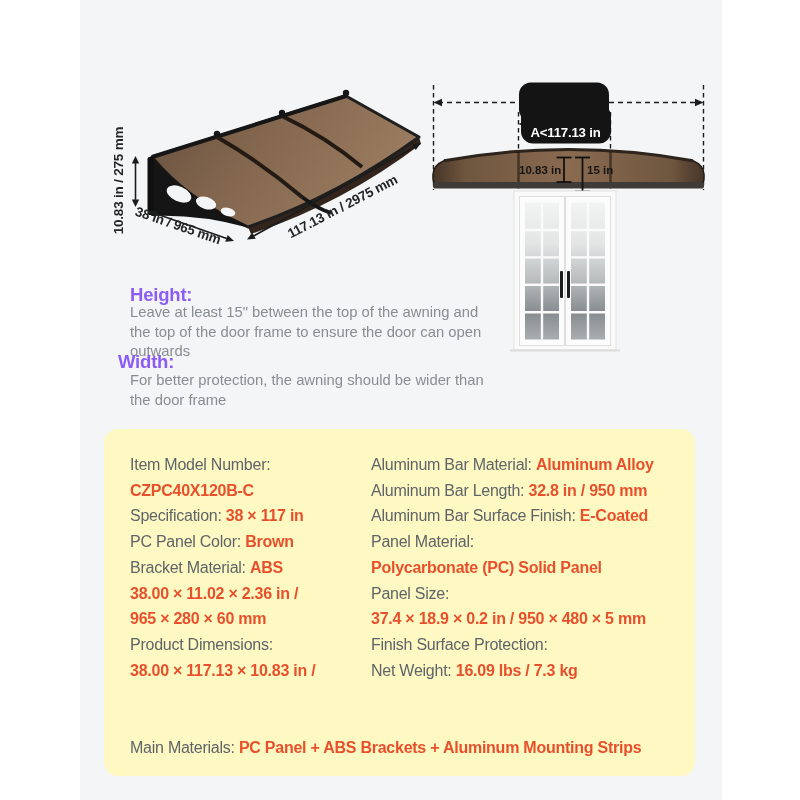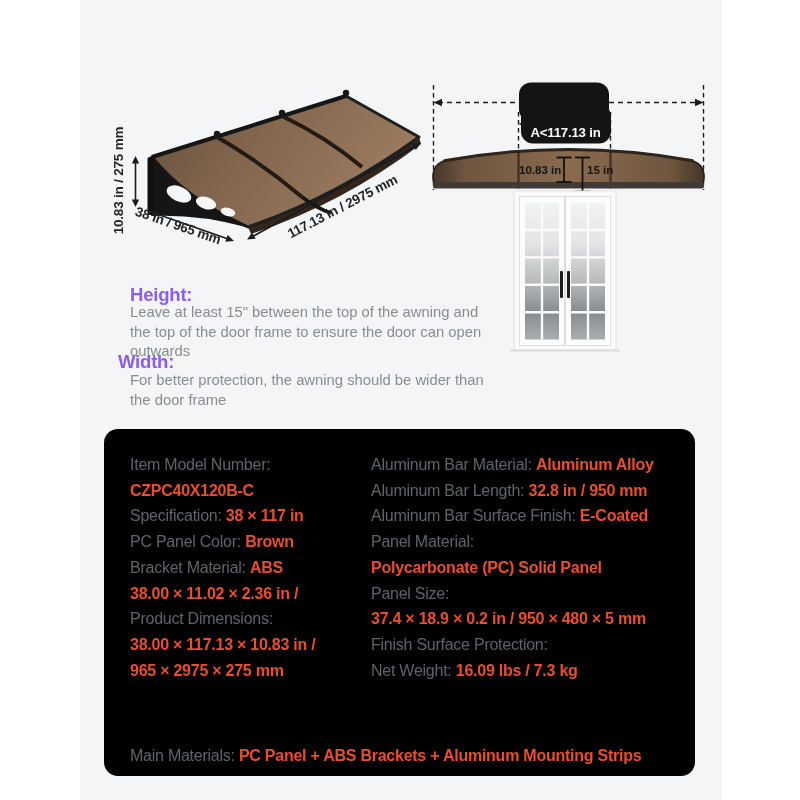--- a/index.html
+++ b/index.html
@@ -15,25 +15,25 @@
   .mini{position:absolute;font-size:11.5px;font-weight:700;color:#151515;white-space:nowrap;}
 
   .pill{position:absolute;transform:translate(-50%,-50%);background:#141414;color:#ffffff;
         font-size:13.2px;font-weight:700;letter-spacing:-0.2px;padding:20px 10px 4px;border-radius:12px;white-space:nowrap;}
 
   
   .note-title{position:absolute;font-size:18.5px;font-weight:700;color:#8b5cf6;letter-spacing:-0.2px;}
   .note-body{position:absolute;font-size:14.8px;line-height:19.5px;color:#888d90;width:372px;}
 
   
-  .spec-card{position:absolute;left:104px;top:429px;width:591px;height:347px;background:#000000;border-radius:14px;}
+  .spec-card{position:absolute;left:104px;top:429px;width:591px;height:347px;background:#fef9c3;border-radius:14px;}
   .spec-col{position:absolute;top:23px;}
   .spec-col.left{left:26px;width:240px;}
   .spec-col.right{left:267px;width:320px;}
-  .spec-bottom{position:absolute;left:26px;top:314px;width:560px;text-decoration:underline;}
+  .spec-bottom{position:absolute;left:26px;top:306px;width:560px;}
   .spec-line{font-size:16px;line-height:25.7px;letter-spacing:-0.25px;white-space:nowrap;}
   .spec-line .lbl{color:#5f6468;font-weight:400;}
   .spec-line .val{color:#e8502c;font-weight:700;}
 </style>
 </head>
 <body>
 
 <div class="canvas">
   <div class="stage"></div>
 
@@ -191,23 +191,23 @@
   </div>
 
   <div class="spec-card">
     <div class="spec-col left" id="spec-left">
         <div class="spec-line"><span class="lbl">Item Model Number:</span></div>
         <div class="spec-line"><span class="val">CZPC40X120B-C</span></div>
         <div class="spec-line"><span class="lbl">Specification: </span><span class="val">38 × 117 in</span></div>
         <div class="spec-line"><span class="lbl">PC Panel Color: </span><span class="val">Brown</span></div>
         <div class="spec-line"><span class="lbl">Bracket Material: </span><span class="val">ABS</span></div>
         <div class="spec-line"><span class="val">38.00 × 11.02 × 2.36 in /</span></div>
+        <div class="spec-line"><span class="val">965 × 280 × 60 mm</span></div>
         <div class="spec-line"><span class="lbl">Product Dimensions:</span></div>
         <div class="spec-line"><span class="val">38.00 × 117.13 × 10.83 in /</span></div>
-        <div class="spec-line"><span class="val">965 × 2975 × 275 mm</span></div>
       </div>
     <div class="spec-col right" id="spec-right">
         <div class="spec-line"><span class="lbl">Aluminum Bar Material: </span><span class="val">Aluminum Alloy</span></div>
         <div class="spec-line"><span class="lbl">Aluminum Bar Length: </span><span class="val">32.8 in / 950 mm</span></div>
         <div class="spec-line"><span class="lbl">Aluminum Bar Surface Finish: </span><span class="val">E-Coated</span></div>
         <div class="spec-line"><span class="lbl">Panel Material:</span></div>
         <div class="spec-line"><span class="val">Polycarbonate (PC) Solid Panel</span></div>
         <div class="spec-line"><span class="lbl">Panel Size:</span></div>
         <div class="spec-line"><span class="val">37.4 × 18.9 × 0.2 in / 950 × 480 × 5 mm</span></div>
         <div class="spec-line"><span class="lbl">Finish Surface Protection:</span></div>

